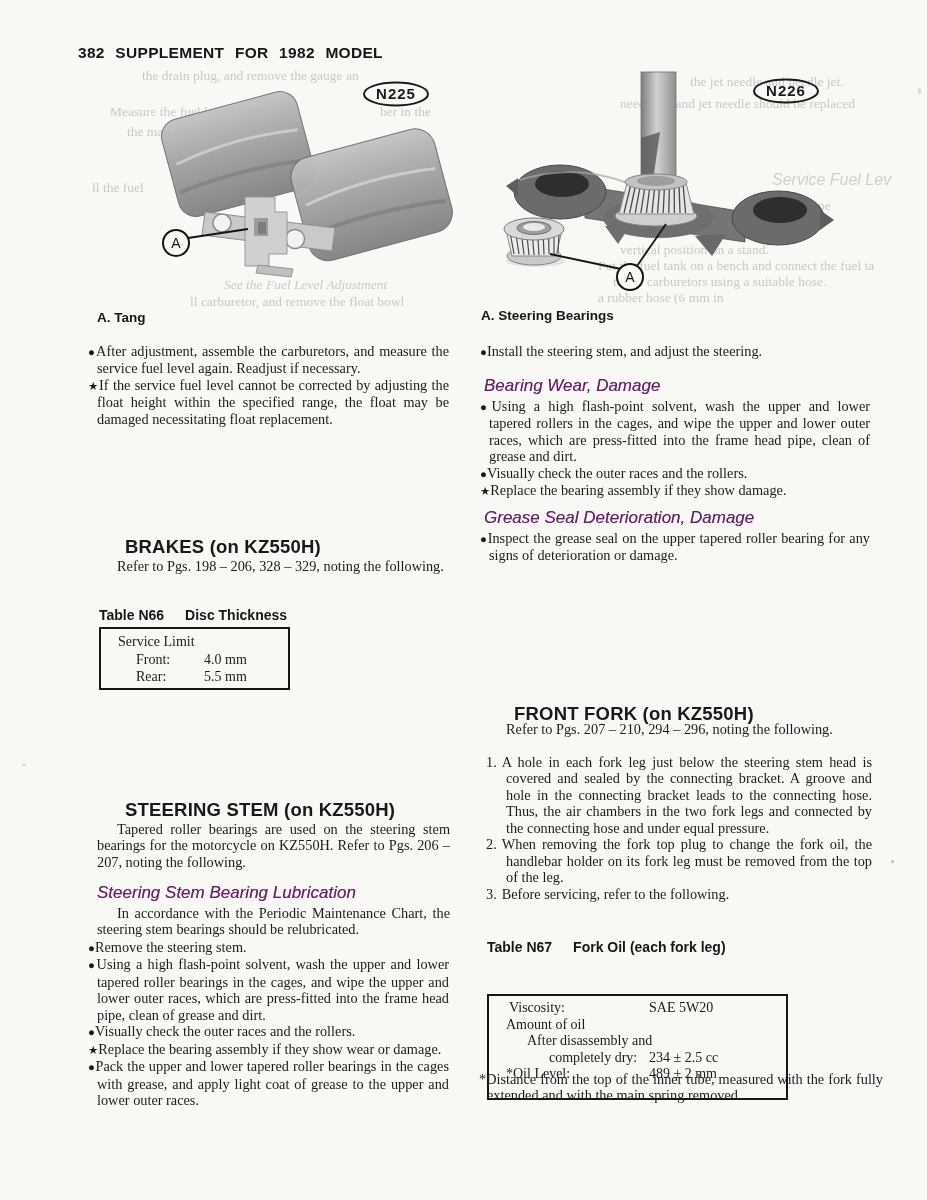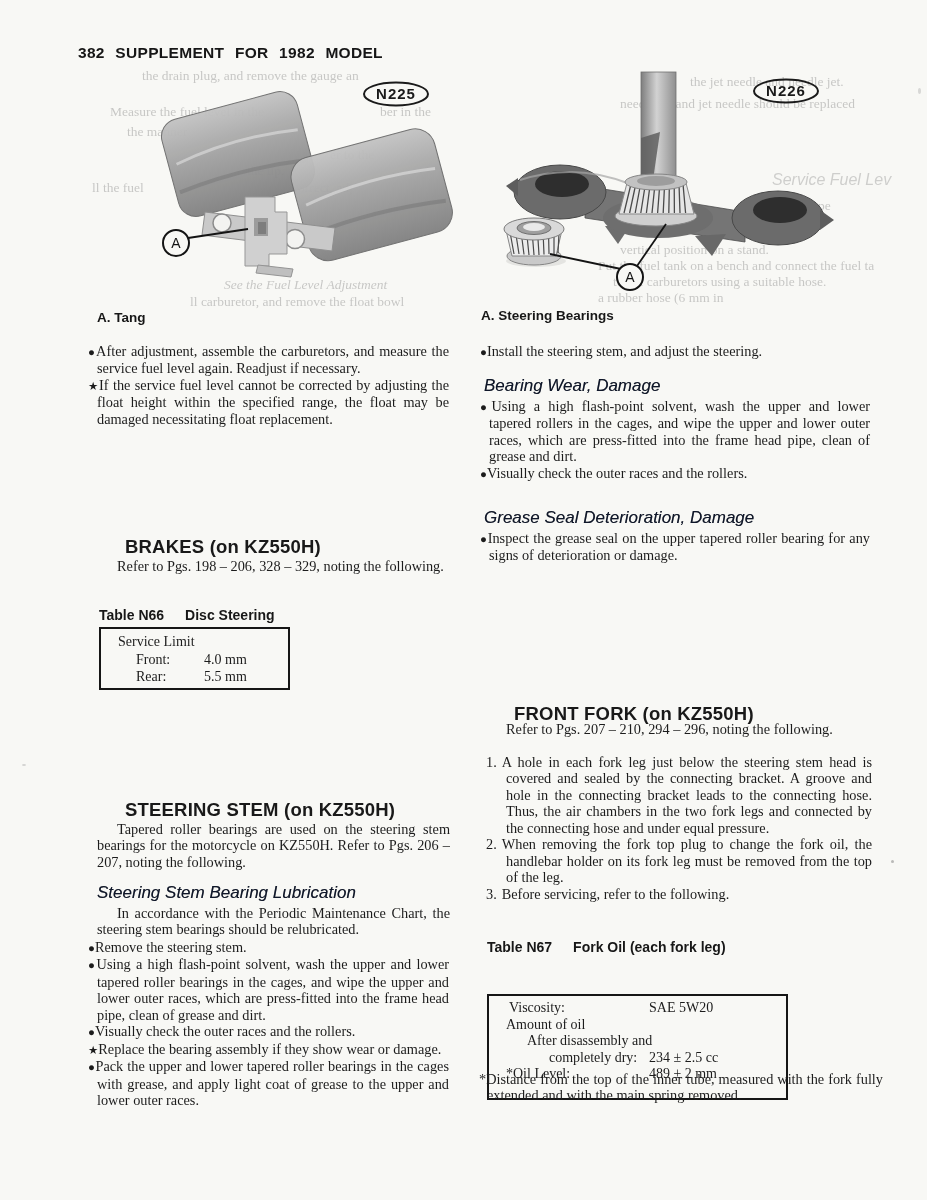--- a/index.html
+++ b/index.html
@@ -4,21 +4,21 @@
 <style>
   html,body{margin:0;padding:0;}
   body{
     width:927px;height:1200px;position:relative;overflow:hidden;
     background:#f8f8f5;color:#1c1c1c;
     font-family:"Liberation Serif",serif;
   }
   .abs{position:absolute;}
   .header{font:bold 15.5px "Liberation Sans",sans-serif;word-spacing:6px;letter-spacing:.3px;color:#161616;}
   .h1{font:bold 18.5px "Liberation Sans",sans-serif;letter-spacing:.2px;color:#191919;margin-left:28px;}
-  .h2{font:italic 17px "Liberation Sans",sans-serif;color:#0f172a;text-shadow:0 0 .5px rgba(25,25,25,.55);}
+  .h2{font:italic 17px "Liberation Sans",sans-serif;color:#701a75;text-shadow:0 0 .5px rgba(25,25,25,.55);}
   .caption{font:bold 13.5px "Liberation Sans",sans-serif;color:#171717;}
   .para{text-align:justify;font-size:14.3px;line-height:16.45px;}
   .indent{text-indent:20px;}
   .li{padding-left:9px;text-indent:-9px;text-align:justify;font-size:14.3px;line-height:16.45px;}
   .li .mk{font-size:11.5px;}
   .num{padding-left:20px;text-indent:-20px;text-align:justify;font-size:14.3px;line-height:16.45px;}
   .num .mk{font-size:14.3px;padding-right:5px;}
   .tbl-label{font:bold 14px "Liberation Sans",sans-serif;display:flex;gap:21px;color:#171717;}
   .tbl-box{border:2.5px solid #161616;font-size:14px;box-sizing:border-box;}
   .trow{position:relative;white-space:nowrap;}
@@ -173,21 +173,21 @@
 <div class="abs" style="left:88px;top:343px;width:361px;">
   <div class="li"><span class="mk">●</span><span>After adjustment, assemble the carburetors, and measure the service fuel level again.  Readjust if necessary.</span></div>
   <div class="li"><span class="mk">★</span><span>If the service fuel level cannot be corrected by adjusting the float height within the specified range, the float may be damaged necessitating float replacement.</span></div>
 </div>
 
 <div class="abs h1" style="left:97px;top:536px;">BRAKES (on KZ550H)</div>
 <div class="abs para indent" style="left:97px;top:558px;width:352px;">Refer to Pgs. 198 – 206, 328 – 329, noting the following.</div>
 
 <div class="abs tbl-label" style="left:99px;top:607px;">
   <span>Table N66</span>
-  <span>Disc Steering</span>
+  <span>Disc Thickness</span>
 </div>
 <div class="abs tbl-box n66" style="left:99px;top:627px;width:191px;height:63px;padding:4px 0 0 0;">
   <div class="trow"><span class="tname" style="padding-left:17px;">Service Limit</span></div>
   <div class="trow"><span class="tname" style="padding-left:35px;">Front:</span><span class="tval">4.0 mm</span></div>
   <div class="trow"><span class="tname" style="padding-left:35px;">Rear:</span><span class="tval">5.5 mm</span></div>
 </div>
 
 <div class="abs h1" style="left:97px;top:799px;">STEERING STEM (on KZ550H)</div>
 <div class="abs para indent" style="left:97px;top:821px;width:353px;">Tapered roller bearings are used on the steering stem bearings for the motorcycle on KZ550H.  Refer to Pgs. 206 – 207, noting the following.</div>
 <div class="abs h2" style="left:97px;top:883px;">Steering Stem Bearing Lubrication</div>
@@ -200,20 +200,21 @@
   <div class="li"><span class="mk">★</span><span>Replace the bearing assembly if they show wear or damage.</span></div>
   <div class="li"><span class="mk">●</span><span>Pack the upper and lower tapered roller bearings in the cages with grease, and apply light coat of grease to the upper and lower outer races.</span></div>
 </div>
 
 <div class="abs li" style="left:480px;top:343px;width:390px;"><span class="mk">●</span><span>Install the steering stem, and adjust the steering.</span></div>
 
 <div class="abs h2" style="left:484px;top:376px;">Bearing Wear, Damage</div>
 <div class="abs" style="left:480px;top:398px;width:390px;">
   <div class="li"><span class="mk">●</span><span>Using a high flash-point solvent, wash the upper and lower tapered rollers in the cages, and wipe the upper and lower outer races, which are press-fitted into the frame head pipe, clean of grease and dirt.</span></div>
   <div class="li"><span class="mk">●</span><span>Visually check the outer races and the rollers.</span></div>
+  <div class="li"><span class="mk">★</span><span>Replace the bearing assembly if they show damage.</span></div>
 </div>
 
 <div class="abs h2" style="left:484px;top:508px;">Grease Seal Deterioration, Damage</div>
 <div class="abs" style="left:480px;top:530px;width:390px;">
   <div class="li"><span class="mk">●</span><span>Inspect the grease seal on the upper tapered roller bearing for any signs of deterioration or damage.</span></div>
 </div>
 
 <div class="abs h1" style="left:486px;top:703px;">FRONT FORK (on KZ550H)</div>
 <div class="abs para indent" style="left:486px;top:721px;width:385px;">Refer to Pgs. 207 – 210, 294 – 296, noting the following.</div>
 <div class="abs" style="left:486px;top:754px;width:386px;">

